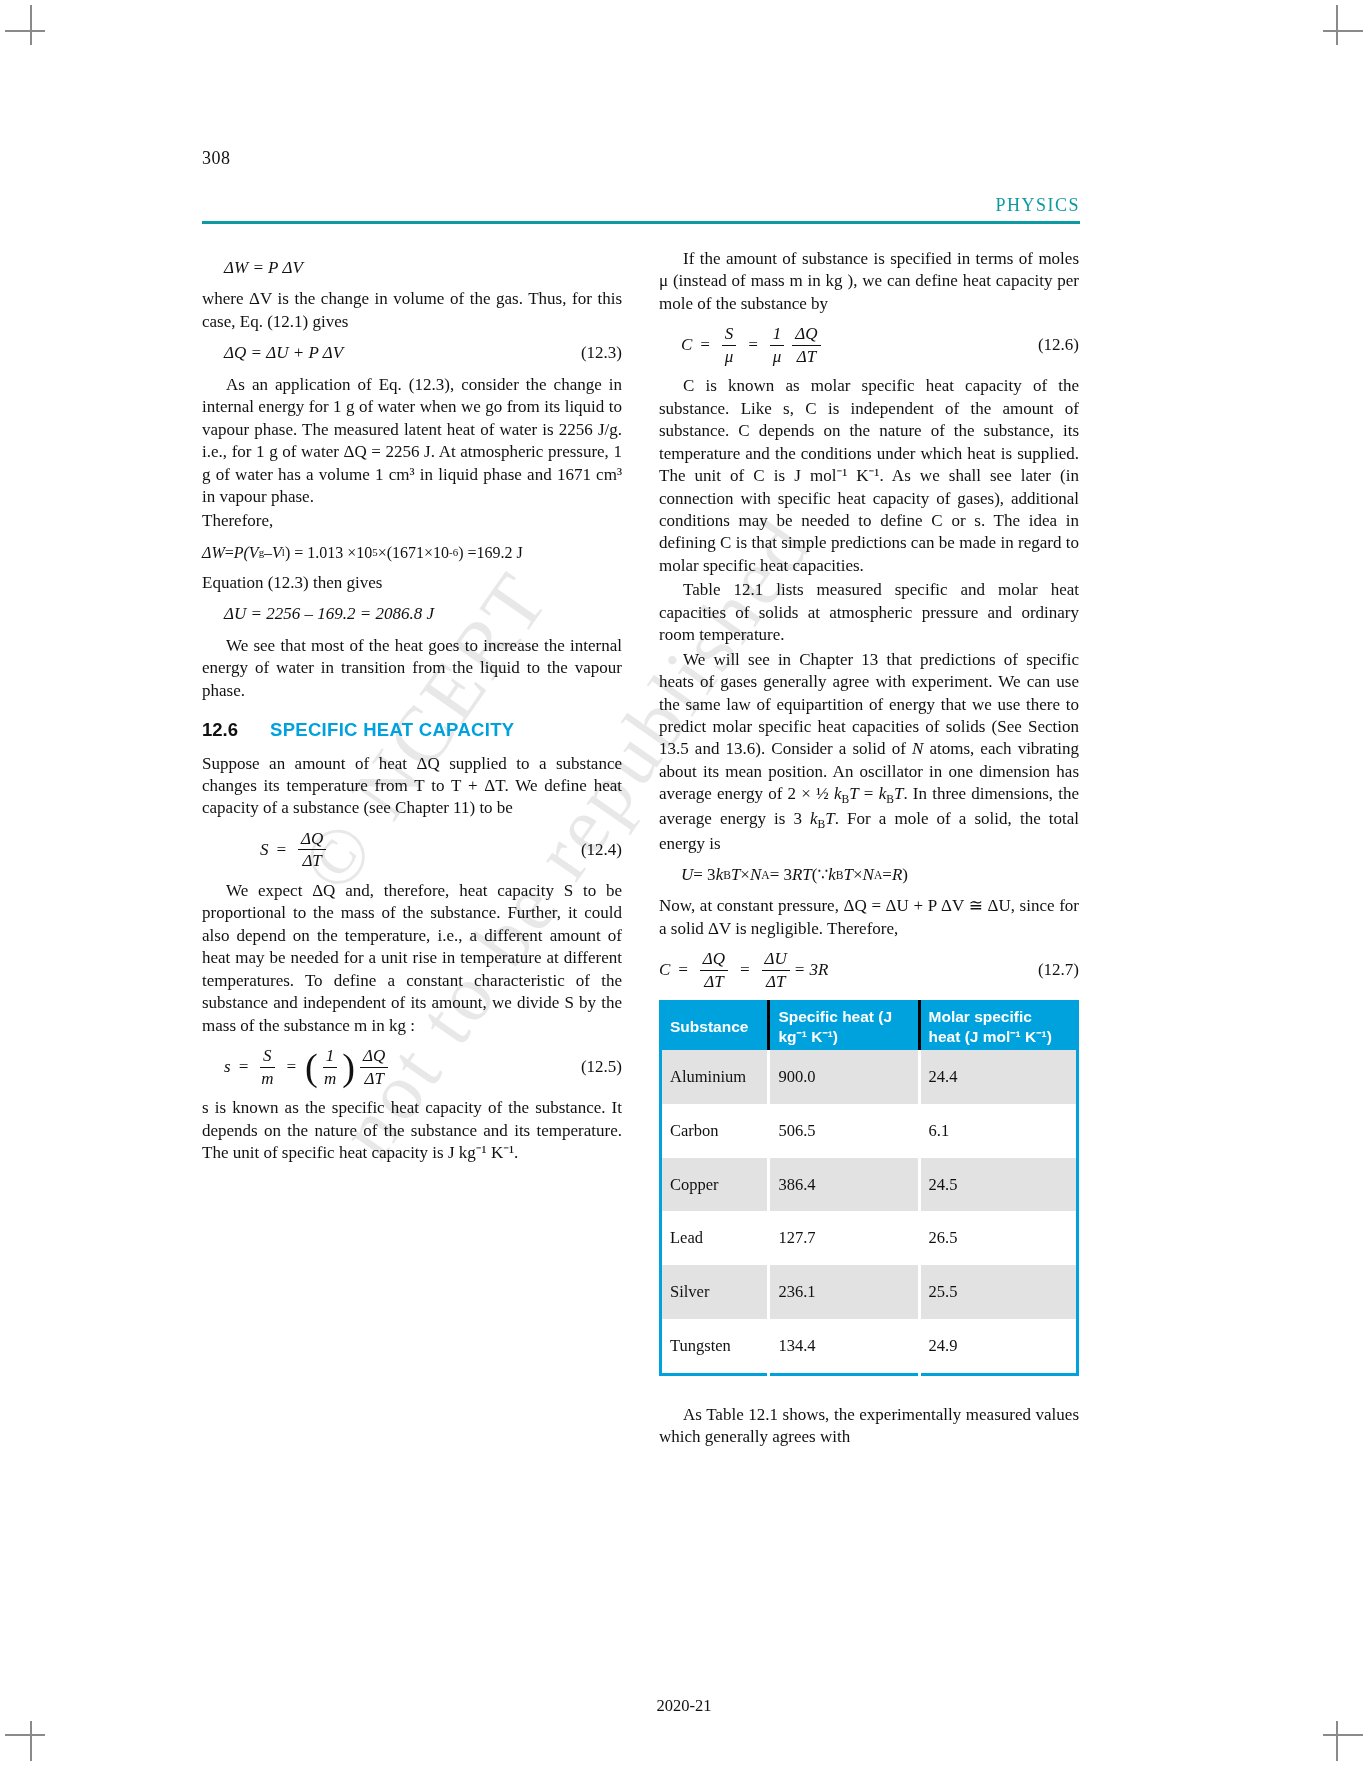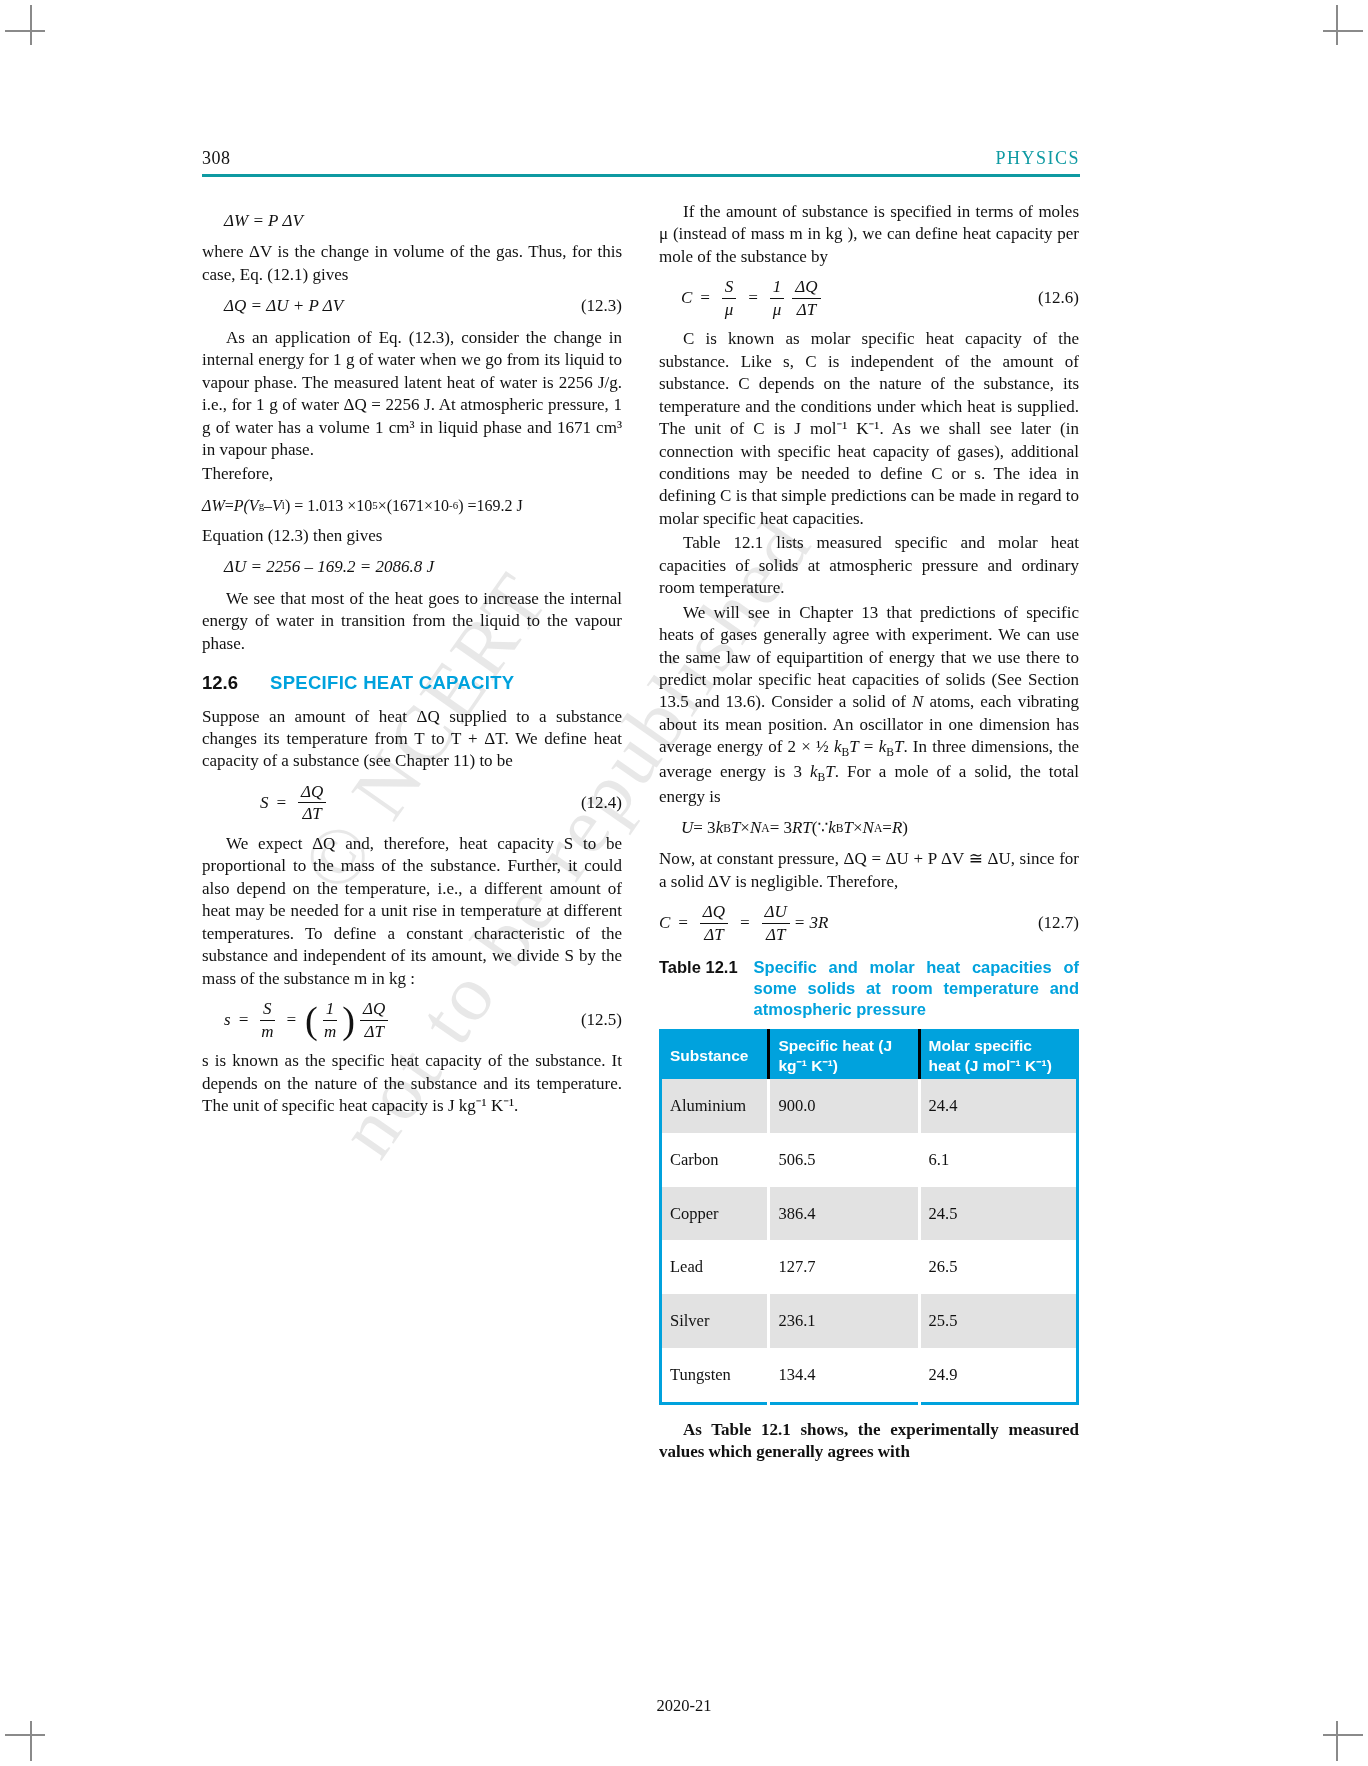--- a/index.html
+++ b/index.html
@@ -21,21 +21,21 @@
     letter-spacing:4px; white-space:nowrap; pointer-events:none;
   }
 
   .content { position:absolute; left:202px; top:148px; width:878px; }
 
   .page-header {
     display:flex; justify-content:space-between; 
     border-bottom:3px solid var(--teal); padding-bottom:5px;
     font-size:18px; letter-spacing:0.5px;
   }
-  .page-header .subject { color:var(--teal); letter-spacing:1.5px; }
+  .page-header .subject { color:var(--teal); letter-spacing:1.5px;margin-top:47px; }
 
   .columns { display:flex; gap:37px; margin-top:24px; }
   .col { width:420px; font-size:17px; line-height:1.32; text-align:justify; }
   p { margin-bottom:2px; }
   .indent { text-indent:24px; }
 
   .equation { display:flex; align-items:center; margin:9px 0; font-size:17px; }
   .math { font-style:italic; display:inline-flex; align-items:center; flex-wrap:nowrap; }
   .math-runs { font-style:normal; }
   .eq-num { margin-left:auto; font-style:normal; }
@@ -262,24 +262,20 @@
             <span class="eqsign">=</span>
             <span class="frac">
               <span class="fnum">ΔU</span>
               <span class="fden">ΔT</span>
             </span>
             <span>= 3R</span>
           </span>
           <span class="eq-num">(12.7)</span>
         </div>
 
-        <div class="table-caption">
-          <span class="tlabel">Table 12.1</span>
-          <span class="tcap">Specific and molar heat capacities of some solids at room temperature and atmospheric pressure</span>
-        </div>
 
         <table class="data-table">
           <thead>
             <tr>
               <th class="c1">Substance</th>
               <th class="c2">Specific heat (J kg⁻¹ K⁻¹)</th>
               <th class="c3">Molar specific heat (J mol⁻¹ K⁻¹)</th>
             </tr>
           </thead>
           <tbody>
@@ -309,21 +305,21 @@
               <td class="num">25.5</td>
             </tr>
             <tr>
               <td>Tungsten</td>
               <td class="num">134.4</td>
               <td class="num">24.9</td>
             </tr>
           </tbody>
         </table>
 
-        <p class="indent" style="margin-top:14px;font-weight:bold;">As Table 12.1 shows, the experimentally measured values which generally agrees with</p>
+        <p class="indent" style="margin-top:28px;">As Table 12.1 shows, the experimentally measured values which generally agrees with</p>
       </div>
     </div>
   </div>
 
   <footer class="page-footer">
     <span>2020-21</span>
   </footer>
 </div>
 
 </body></html>

